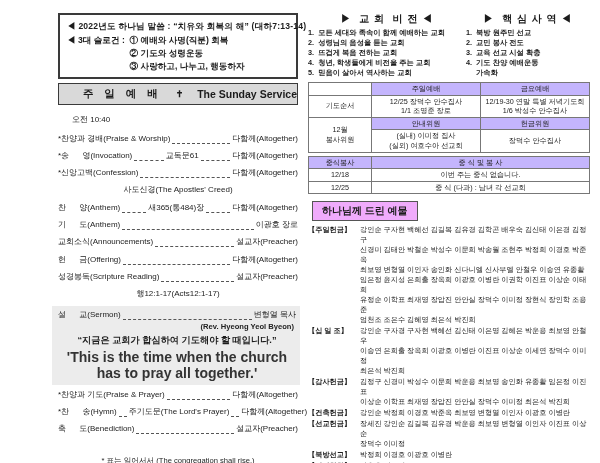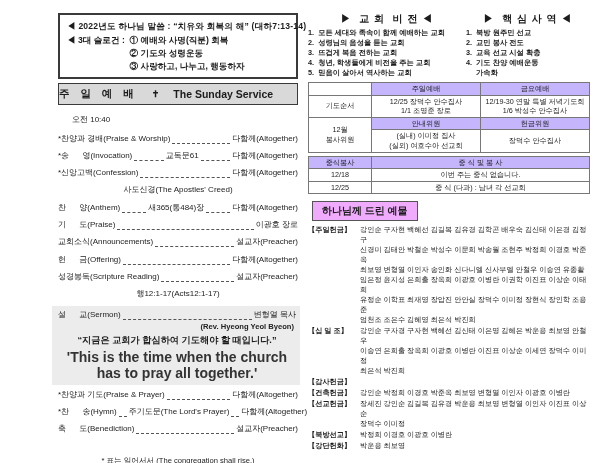--- a/index.html
+++ b/index.html
@@ -8,21 +8,21 @@
   .page{box-sizing:border-box;}
   .page-left{width:300px;padding:13px 2px 0 58px;}
   .page-right{width:300px;padding:12px 10px 8px 8px;}
 
   
   .hdrbox{border:2px solid #3a3a3a;padding:5px 6px 4px 7px;font-weight:bold;font-size:8.6px;line-height:13px;}
   .hdrbox .l1{white-space:pre;letter-spacing:.2px;}
   .slogan{display:flex;margin-top:1px;}
   .slogan .slbl{white-space:pre;}
   .slogan .sitems div{white-space:pre;}
-  .svcbar{margin-top:4px;border:1.5px solid #3a3a3a;background:#d9d9d9;display:flex;justify-content:flex-start;align-items:center;gap:14px;font-weight:bold;font-size:10.5px;padding:2.5px 0 3px 0;}
+  .svcbar{margin-top:4px;border:1.5px solid #3a3a3a;background:#d9d9d9;display:flex;justify-content:flex-end;align-items:center;gap:14px;font-weight:bold;font-size:10.5px;padding:2.5px 0 3px 0;}
   .svcbar .ko{letter-spacing:4px;}
   .svc-cross{font-size:9px;}
   .time{font-size:8px;margin:9px 0 8px 14px;}
   .order{font-size:8px;}
   .orow{display:flex;align-items:flex-end;margin-bottom:6.2px;}
   .olbl,.octr,.oright{white-space:pre;}
   .ofill{flex:1;border-bottom:1px dashed #555;margin:0 2px;height:6px;min-width:8px;}
   .octr:empty{display:none;}
   .ocenter{text-align:center;margin:1px 0 7px 0;font-size:8px;}
   .sermonblk{background:#ececec;margin:0 -2px 4px -6px;padding:3px 4px 4px 6px;}
@@ -97,21 +97,21 @@
       </div>
       <div class="ocenter">사도신경(The Apostles' Creed)</div>
       <div class="orow">
         <span class="olbl">찬      양(Anthem)</span>
         <span class="ofill"></span>
         <span class="octr">새365(통484)장</span>
         <span class="ofill"></span>
         <span class="oright">다함께(Altogether)</span>
       </div>
       <div class="orow">
-        <span class="olbl">기      도(Praise)</span>
+        <span class="olbl">기      도(Anthem)</span>
         <span class="ofill"></span>
         <span class="oright">이광호 장로</span>
       </div>
       <div class="orow">
         <span class="olbl">교회소식(Announcements)</span>
         <span class="ofill"></span>
         <span class="oright">설교자(Preacher)</span>
       </div>
       <div class="orow">
         <span class="olbl">헌      금(Offering)</span>
@@ -241,20 +241,22 @@
 엄천조 조은수 김혜영 최은석 박진희</span>
       </div>
       <div class="gift-item">
         <span class="gift-label">【십 일 조】</span>
         <span class="gift-names">강인순 구자경 구자현 백혜선 김신태 이은영 김혜은 박운용 최보영 안철우
 이승연 은희출 장옥희 이광호 이병란 이진표 이상순 이세연 장덕수 이미정
 최은석 박진희</span>
       </div>
       <div class="gift-item">
         <span class="gift-label">【감사헌금】</span>
+        <span class="gift-names">김정구 신경미 박성수 이문희 박운용 최보영 송인화 유종활 임은정 이진표
+이상순 이학표 최재영 장압진 안안실 장덕수 이미정 최은석 박진희</span>
       </div>
       <div class="gift-item">
         <span class="gift-label">【건축헌금】</span>
         <span class="gift-names">강인순 박정희 이경호 박준옥 최보영 변형열 이인자 이광호 이병란</span>
       </div>
       <div class="gift-item">
         <span class="gift-label">【선교헌금】</span>
         <span class="gift-names">장세진 강인순 김길복 김유경 박운용 최보영 변형열 이인자 이진표 이상순
 장덕수 이미정</span>
       </div>

